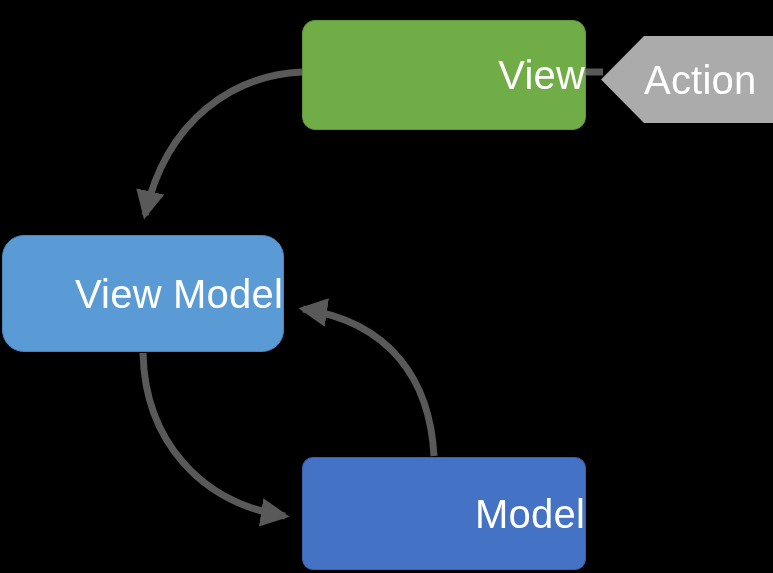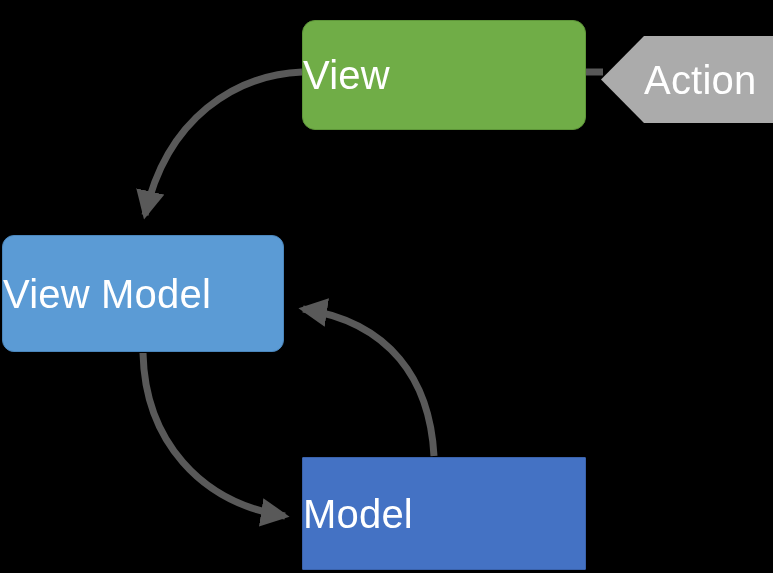--- a/index.html
+++ b/index.html
@@ -14,21 +14,21 @@
     height: 573px;
     background: #000000;
     overflow: hidden;
     font-family: "Liberation Sans", sans-serif;
   }
   .node {
     position: absolute;
     box-sizing: border-box;
     display: flex;
     align-items: center;
-    justify-content: flex-start;
+    justify-content: flex-end;
     color: #ffffff;
     font-weight: 400;
     letter-spacing: 0.2px;
     user-select: none;
   }
   .node-label {
     display: block;
     line-height: 1;
     white-space: nowrap;
   }
@@ -46,33 +46,33 @@
   }
 
   
   #node-viewmodel {
     left: 2px;
     top: 235px;
     width: 282px;
     height: 117px;
     background: #5B9BD5;
     border: 1px solid #4A86BC;
-    border-radius: 12px;
+    border-radius: 22px;
     font-size: 40px;
   }
 
   
   #node-model {
     left: 302px;
     top: 457px;
     width: 284px;
     height: 113px;
     background: #4472C4;
     border: 1px solid #3A62AB;
-    border-radius: 1px;
+    border-radius: 11px;
     font-size: 40px;
   }
 
   
   #node-action {
     left: 601px;
     top: 36px;
     width: 172px;
     height: 87px;
     background: #ABABAB;

